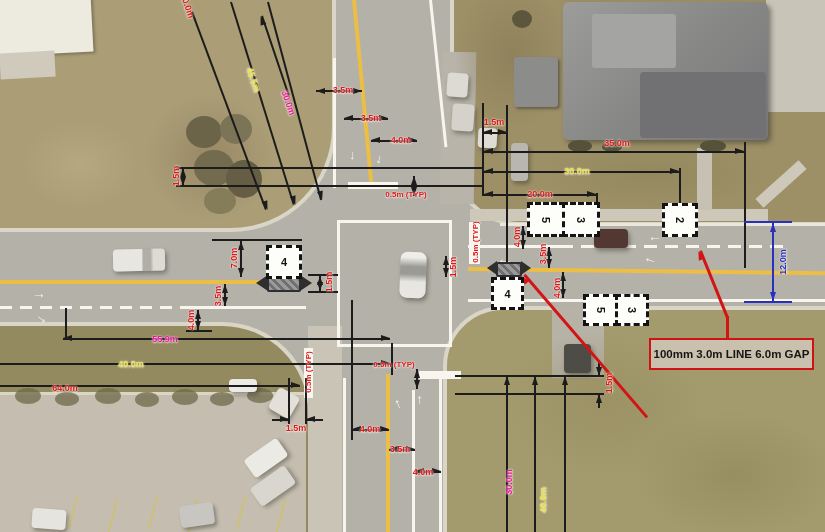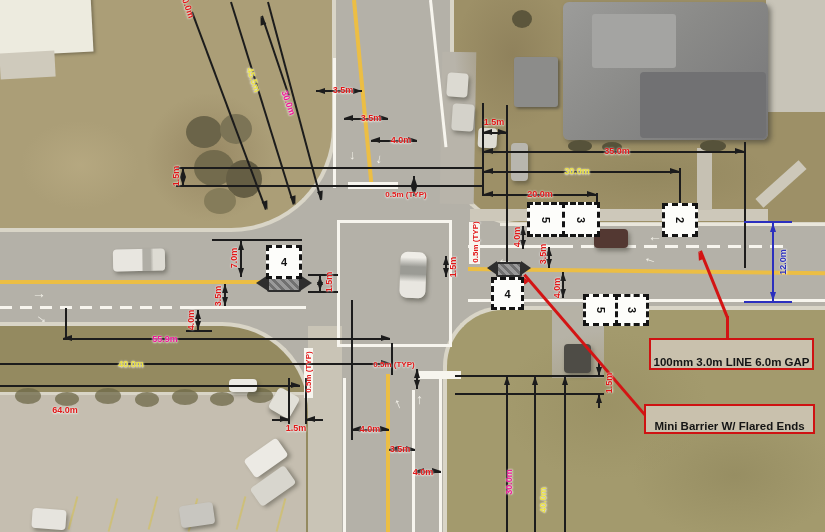--- a/index.html
+++ b/index.html
@@ -19,21 +19,21 @@
   .red{color:#e11818}.yel{color:#ede23e}.mag{color:#f0189a}.blu{color:#2b2fbe}
   .ah{position:absolute;width:0;height:0;border:3.5px solid transparent;z-index:23}
   .ar{border-left:9px solid #1c1c1c;border-right:none}
   .al{border-right:9px solid #1c1c1c;border-left:none}
   .au{border-bottom:9px solid #1c1c1c;border-top:none}
   .ad{border-top:9px solid #1c1c1c;border-bottom:none}
   .au.b{border-bottom-color:#2b2fbe}.ad.b{border-top-color:#2b2fbe}
   .au.r{border-bottom-color:#d31414;z-index:25}
   .nbx{position:absolute;background:#fdfdfa;border:3px dashed #131313;z-index:26;display:flex;align-items:center;justify-content:center;font-weight:bold;font-size:11px;color:#111}
   .nbx .v{display:inline-block;transform:rotate(90deg)}
-  .callout{position:absolute;background:#c9c1ad;border:2px solid #cf1212;z-index:40;display:flex;align-items:flex-end;justify-content:center;font-weight:bold;font-size:11.5px;color:#151515}
+  .callout{position:absolute;background:#c9c1ad;border:2px solid #cf1212;z-index:40;display:flex;align-items:center;justify-content:center;font-weight:bold;font-size:11.5px;color:#151515}
   .veh{position:absolute;border-radius:4px;box-shadow:2px 3px 4px rgba(40,40,30,.4);z-index:15}
   .mark{position:absolute;color:#f2f0e8;font-weight:bold;z-index:9;line-height:1}
   .blob{position:absolute;border-radius:50%;z-index:4}
   .bar{position:absolute;z-index:25;background:repeating-linear-gradient(45deg,#9a9a9a 0 3px,#707070 3px 6px);border:2px solid #2e2e2e;border-radius:2px}
   .tri{position:absolute;width:0;height:0;z-index:25}
 </style>
 </head>
 <body>
 
 <div id="stage">
@@ -300,46 +300,43 @@
 
   <div class="lbl red r71" style="left:187px;top:6px">30.0m</div>
   <div class="lbl yel r71" style="left:253px;top:80px">45.5m</div>
   <div class="lbl mag r71" style="left:288px;top:103px">30.0m</div>
   <div class="lbl red r90" style="left:176px;top:176px">1.5m</div>
   <div class="lbl red" style="left:343px;top:90px">3.5m</div>
   <div class="lbl red" style="left:371px;top:118px">3.5m</div>
   <div class="lbl red" style="left:401px;top:140px">4.0m</div>
   <div class="lbl red sm" style="left:406px;top:195px">0.5m (TYP)</div>
   <div class="lbl red" style="left:494px;top:122px">1.5m</div>
-  <div class="lbl red" style="left:617px;top:151px">35.0m</div>
+  <div class="lbl red" style="left:617px;top:143px">35.0m</div>
   <div class="lbl yel" style="left:577px;top:171px">30.0m</div>
   <div class="lbl red" style="left:540px;top:194px">20.0m</div>
   <div class="lbl blu r90" style="left:783px;top:262px">12.0m</div>
   <div class="lbl red sm r90" style="left:476px;top:242px">0.5m (TYP)</div>
   <div class="lbl red r90" style="left:453px;top:267px">1.5m</div>
   <div class="lbl red r90" style="left:517px;top:237px">4.0m</div>
   <div class="lbl red r90" style="left:543px;top:254px">3.5m</div>
   <div class="lbl red r90" style="left:557px;top:288px">4.0m</div>
   <div class="lbl red r90" style="left:234px;top:258px">7.0m</div>
   <div class="lbl red r90" style="left:218px;top:296px">3.5m</div>
   <div class="lbl red r90" style="left:191px;top:320px">4.0m</div>
   <div class="lbl red r90" style="left:329px;top:282px">1.5m</div>
   <div class="lbl mag" style="left:165px;top:339px">55.9m</div>
   <div class="lbl yel" style="left:131px;top:364px">40.0m</div>
-  <div class="lbl red" style="left:65px;top:410px">64.0m</div>
+  <div class="lbl red" style="left:65px;top:388px">64.0m</div>
   <div class="lbl red" style="left:296px;top:428px">1.5m</div>
   <div class="lbl red sm" style="left:394px;top:365px">0.5m (TYP)</div>
   <div class="lbl red" style="left:370px;top:429px">4.0m</div>
   <div class="lbl red" style="left:400px;top:449px">3.5m</div>
   <div class="lbl red" style="left:423px;top:472px">4.0m</div>
   <div class="lbl red r90" style="left:609px;top:383px">1.5m</div>
   <div class="lbl mag r90" style="left:509px;top:482px">30.0m</div>
   <div class="lbl yel r90" style="left:543px;top:500px">40.0m</div>
   <div class="lbl red sm r90" style="left:309px;top:372px">0.5m (TYP)</div>
 
   <div class="callout" style="left:649px;top:338px;width:161px;height:28px">
     <span>100mm 3.0m LINE 6.0m GAP</span>
   </div>
-  <div class="callout" style="left:644px;top:404px;width:167px;height:26px">
-    <span>Mini Barrier W/ Flared Ends</span>
-  </div>
 
 </div>
 
 </body></html>

